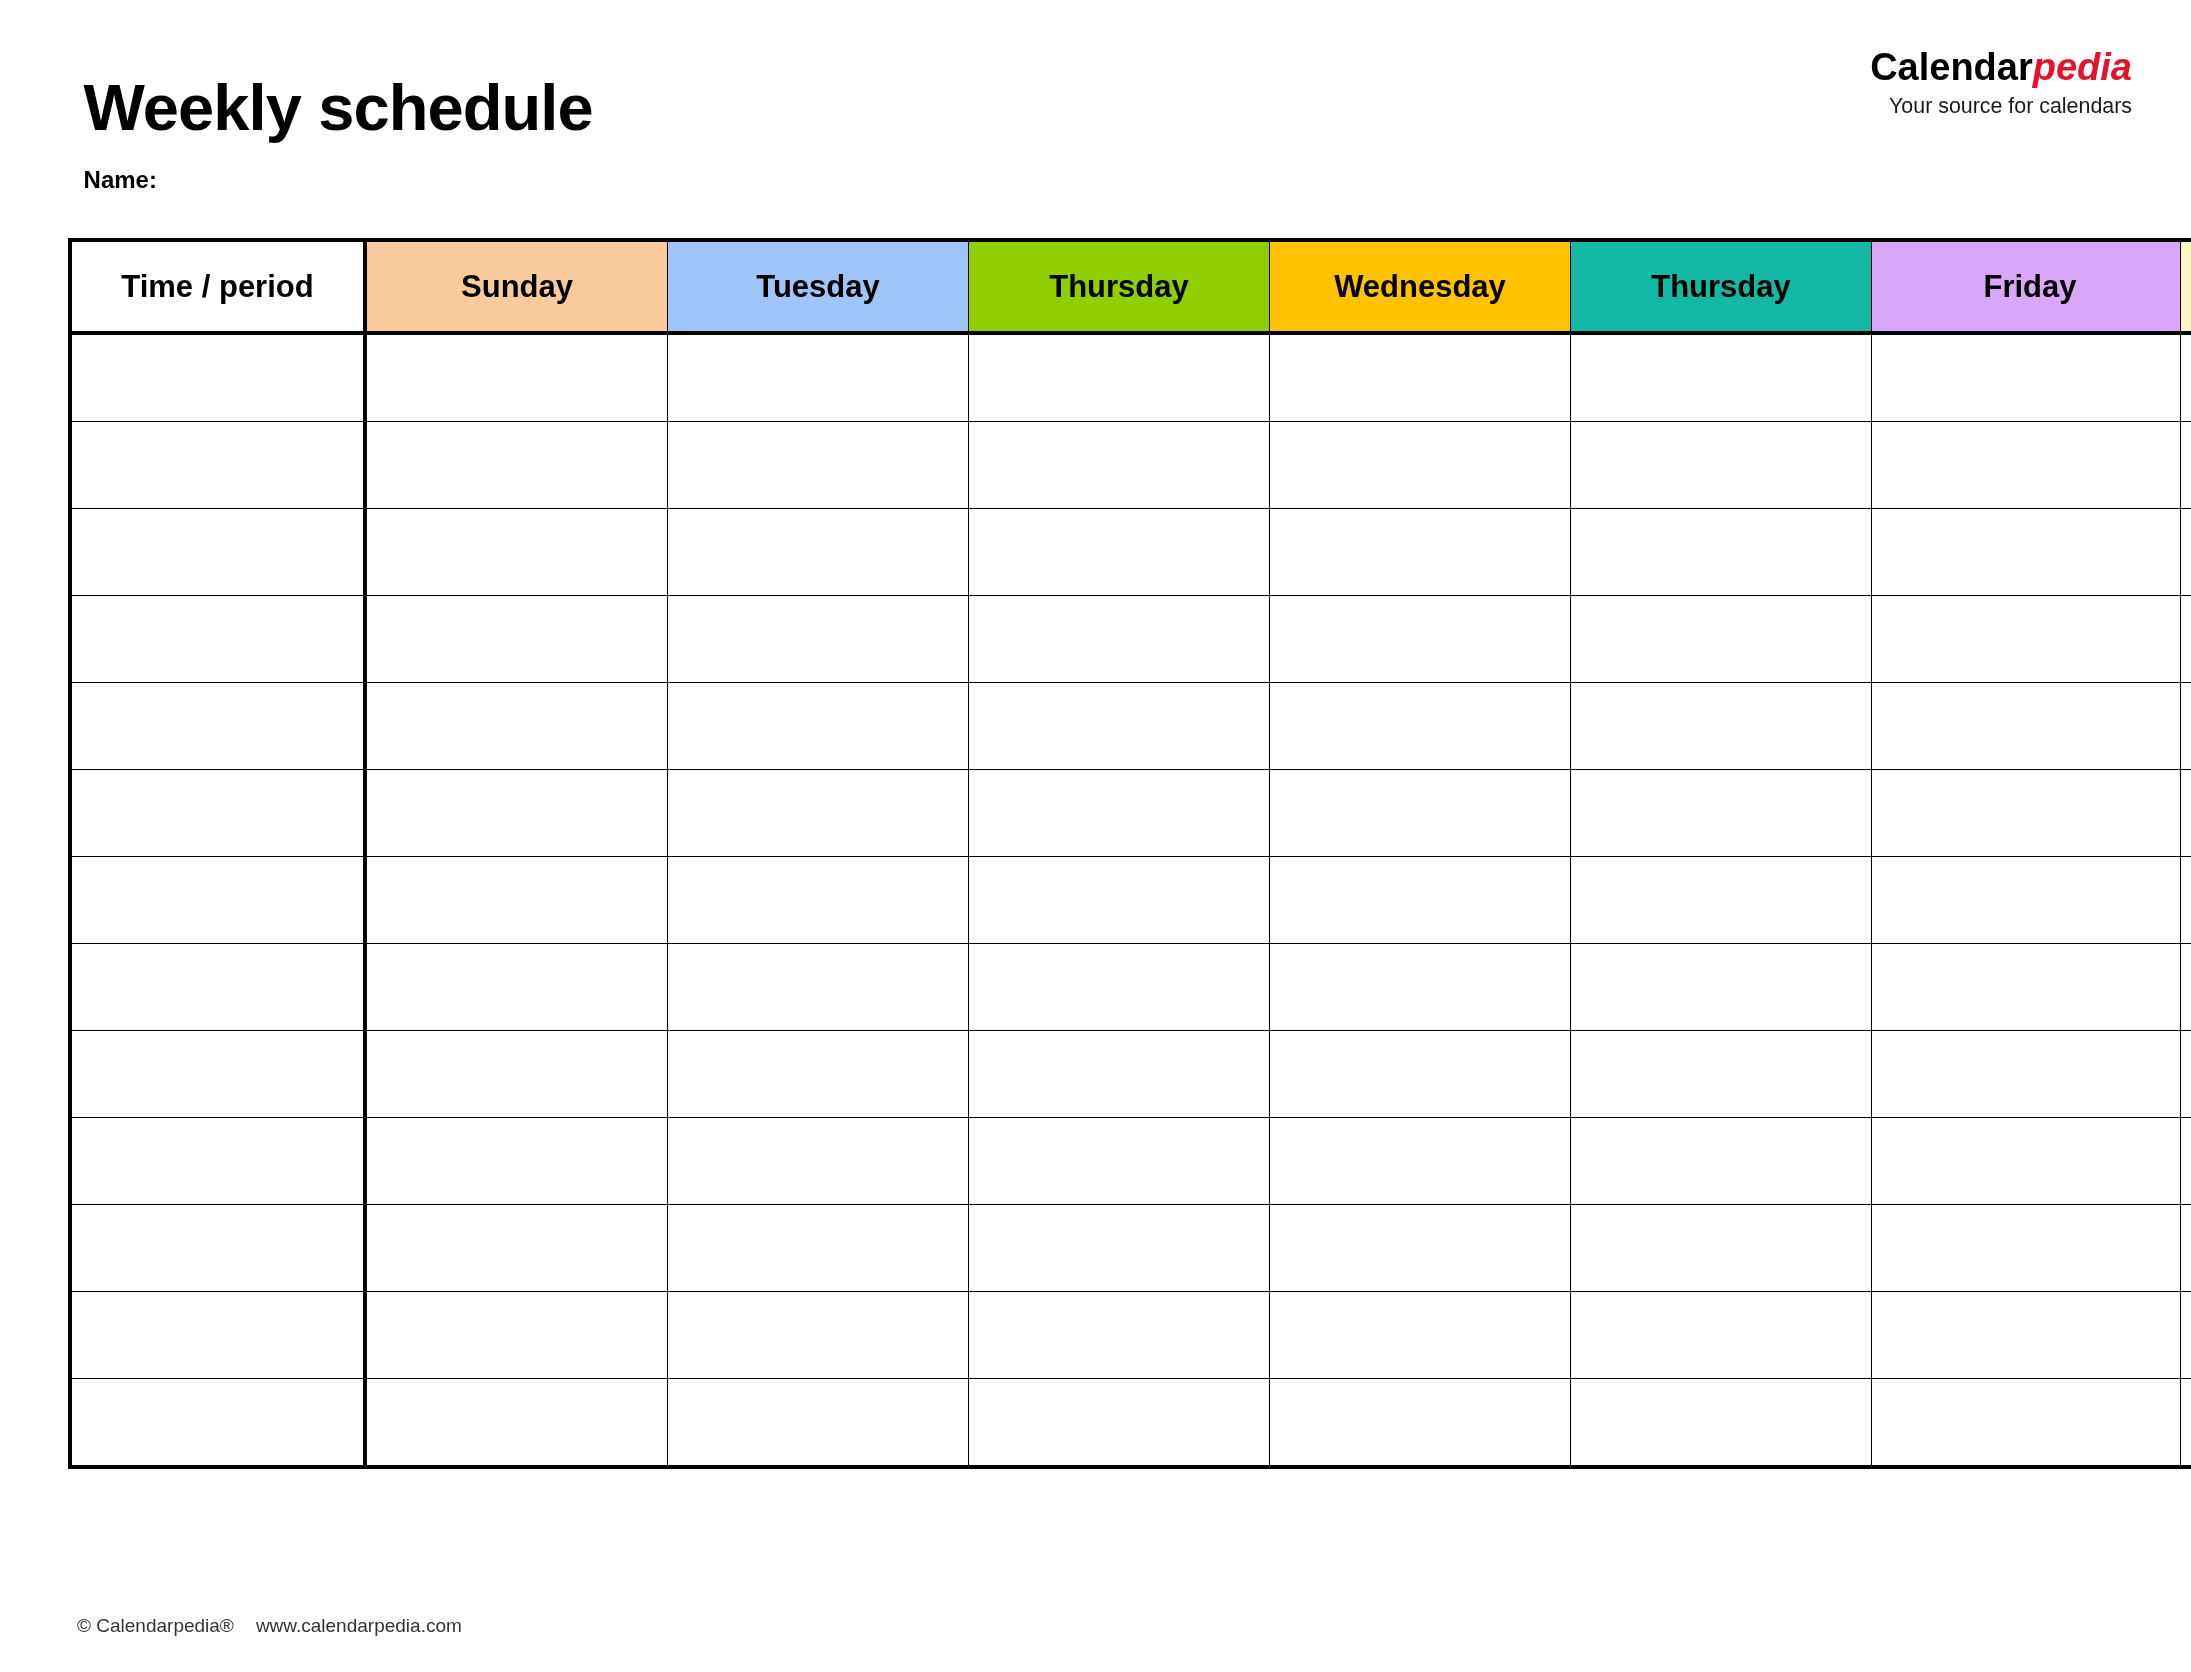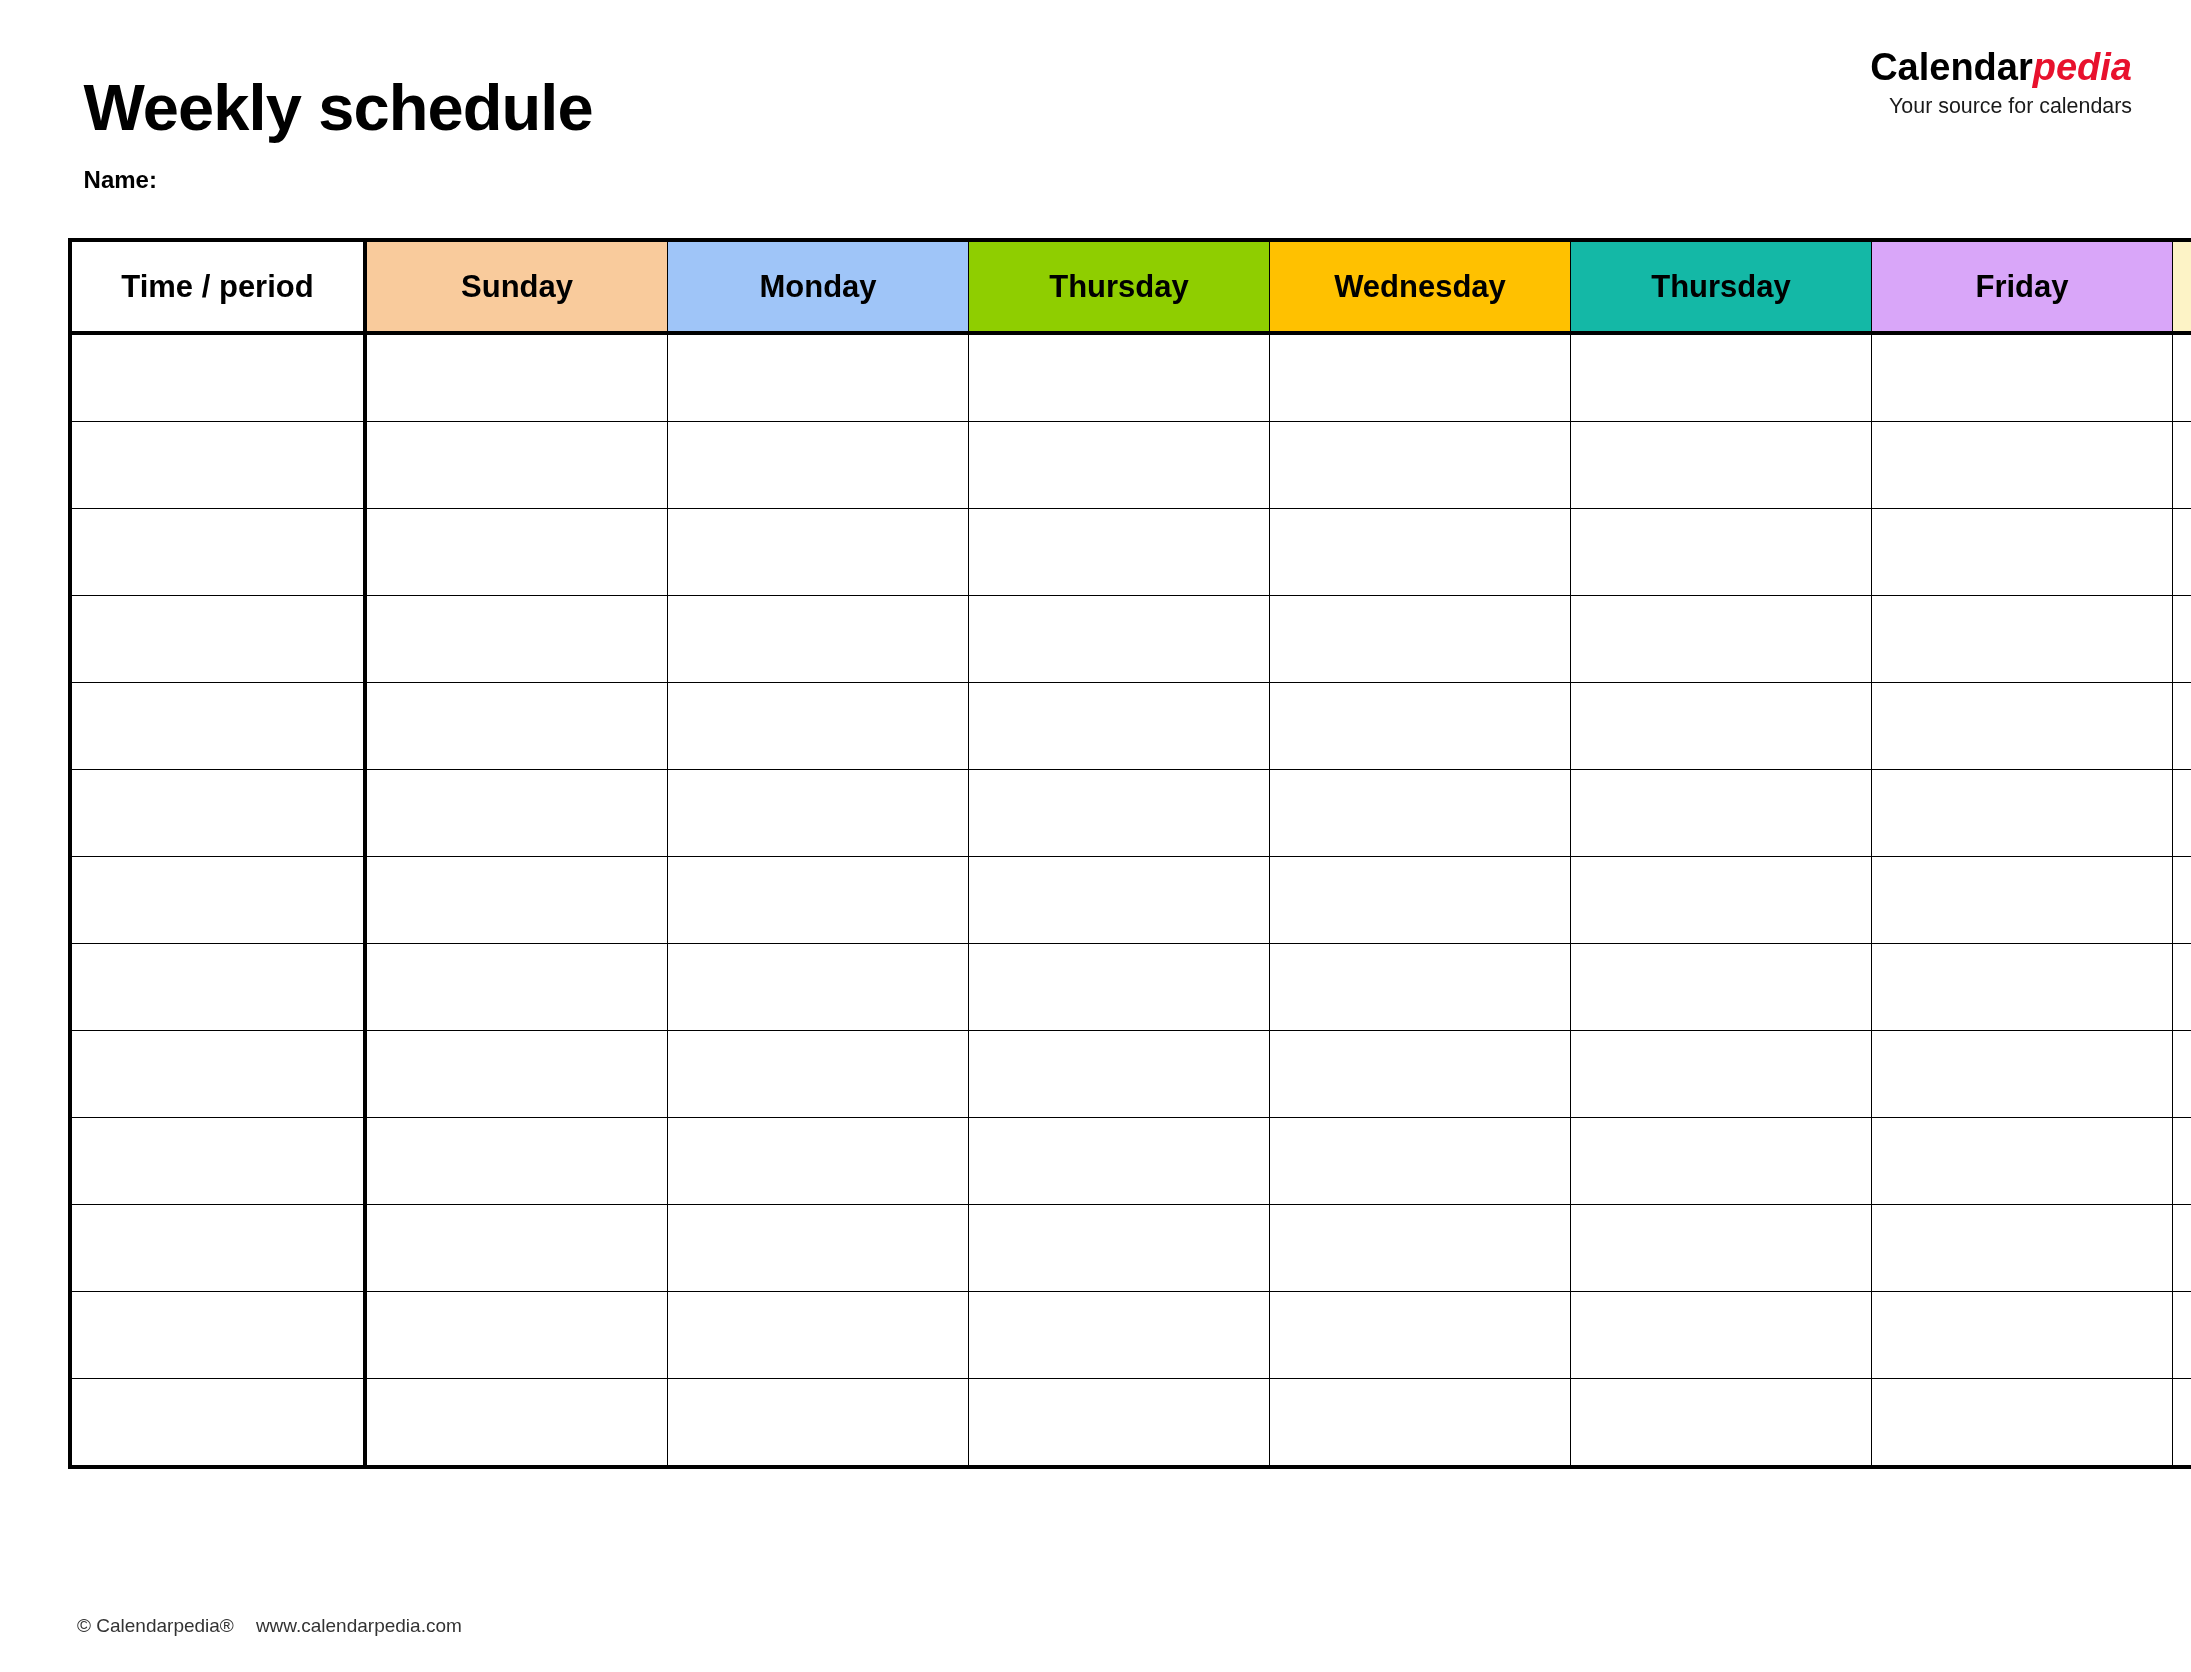--- a/index.html
+++ b/index.html
@@ -150,25 +150,25 @@
       <div class="brand-line2">Your source for calendars</div>
     </div>
   </div>
 
   <div class="grid-wrap">
     <table class="schedule">
       <thead>
         <tr>
           <th class="col-time" style="background: rgb(255, 255, 255); width: 291px;">Time / period</th>
           <th class="col-sun" style="background: rgb(249, 203, 156); width: 300px;">Sunday</th>
-          <th class="col-mon" style="background: rgb(159, 197, 248); width: 300px;">Monday</th>
+          <th class="col-mon" style="background: rgb(159, 197, 248); width: 300px;">Tuesday</th>
           <th class="col-tue" style="background: rgb(143, 206, 0); width: 300px;">Thursday</th>
           <th class="col-wed" style="background: rgb(255, 193, 0); width: 300px;">Wednesday</th>
           <th class="col-thu" style="background: #14b8a6; width: 300px;">Thursday</th>
-          <th class="col-fri" style="background: rgb(217, 166, 249); width: 300px;">Friday</th>
+          <th class="col-fri" style="background: rgb(217, 166, 249); width: 300px; padding-left: 8px;">Friday</th>
           <th class="col-sat" style="background: rgb(253, 243, 198); width: 300px;">Saturday</th>
         </tr>
       </thead>
       <tbody id="schedule-body">
           <tr>
             <td class="col-time"></td>
             <td class="col-sun"></td>
             <td class="col-mon"></td>
             <td class="col-tue"></td>
             <td class="col-wed"></td>

